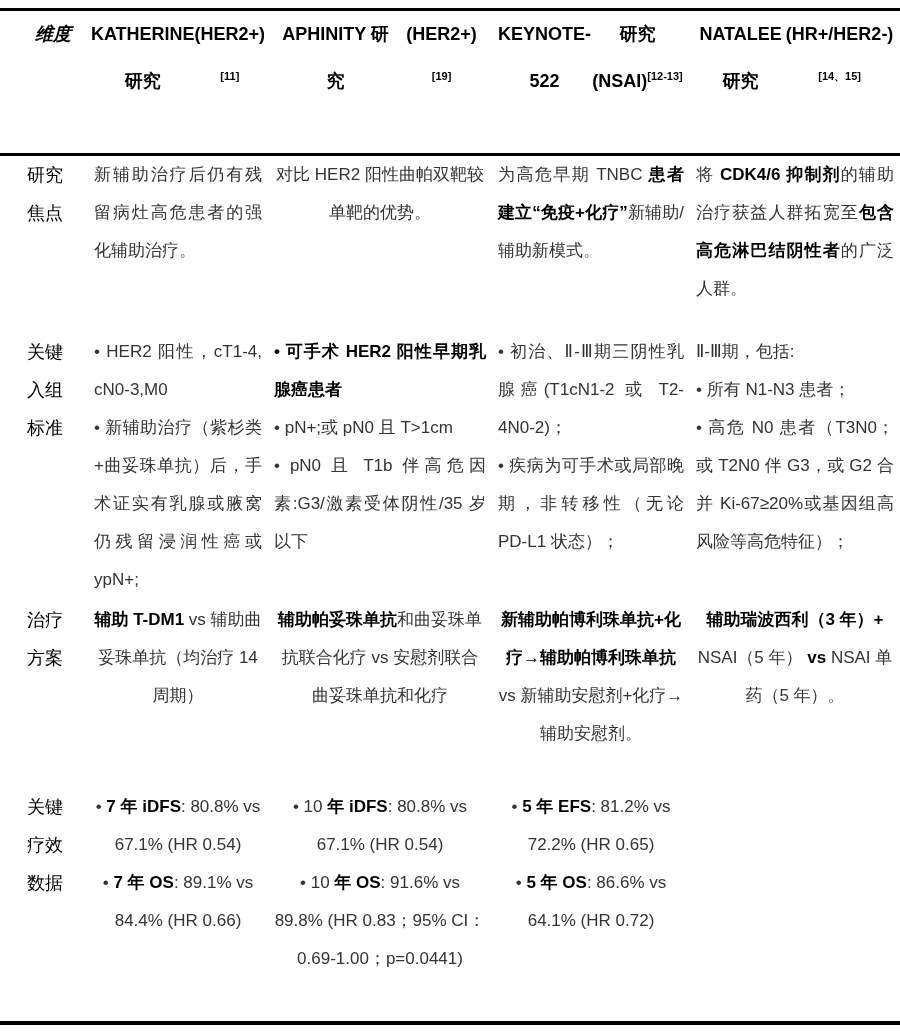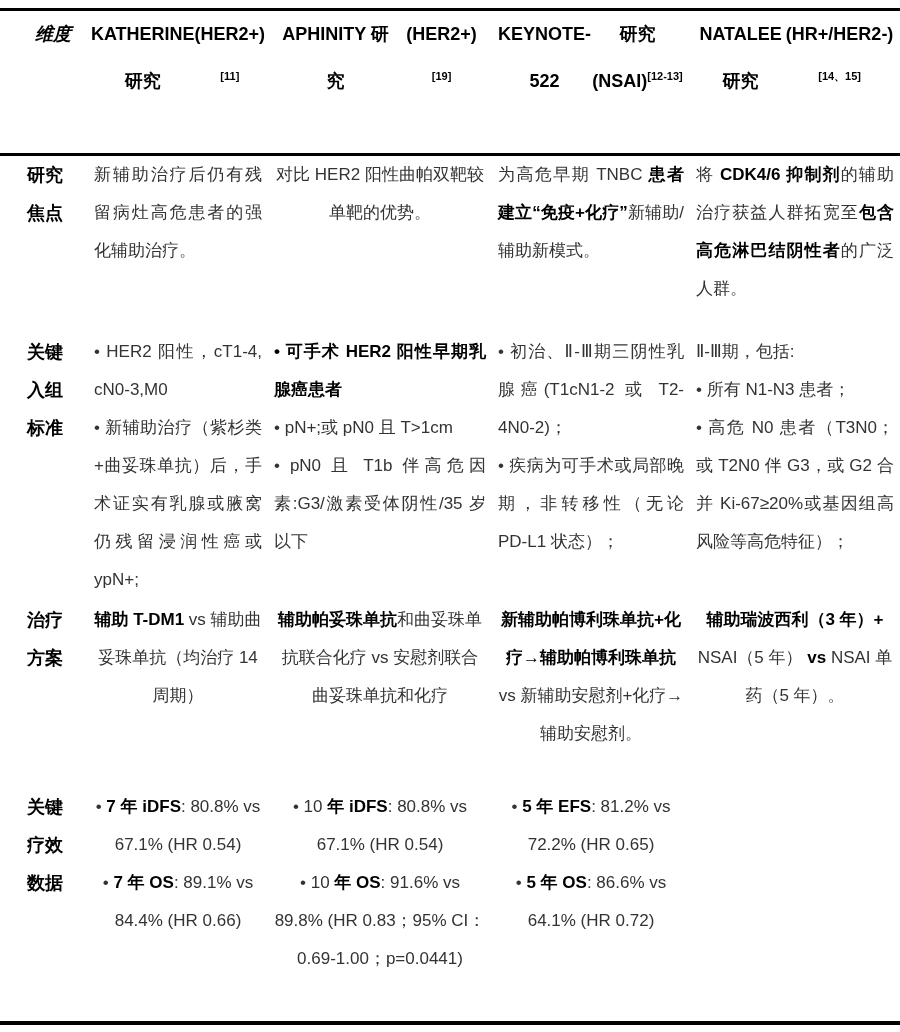--- a/index.html
+++ b/index.html
@@ -44,21 +44,21 @@
   }
   .hdr .hline {
     line-height: 47px;
   }
   .hdr-dim {
     text-align: right;
     padding-left: 24px;
     font-style: italic;
   }
   .lbl {
-    font-weight: bold;
+    font-weight: normal;
     color: #000;
     font-size: 18px;
     white-space: pre-line;
     padding-left: 8px;
     line-height: 38px;
   }
   .rich {
     white-space: pre-line;
     width: 100%;
   }

